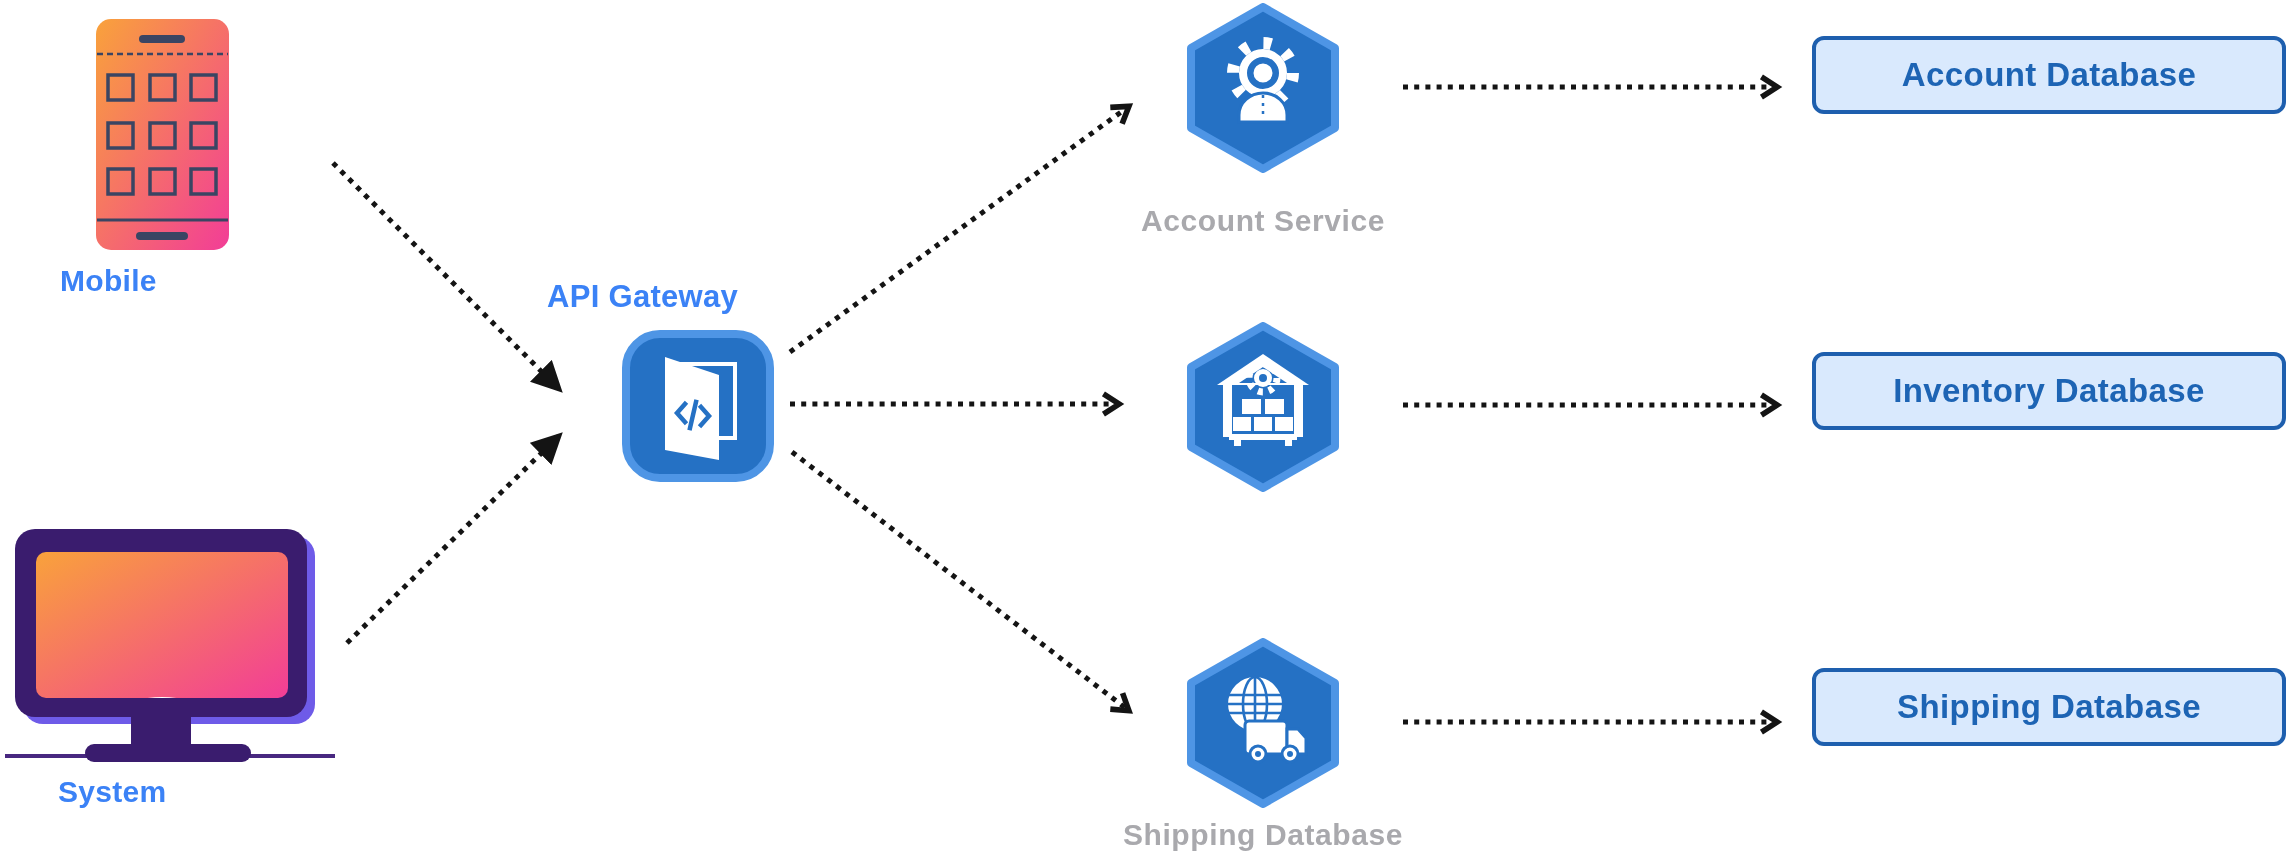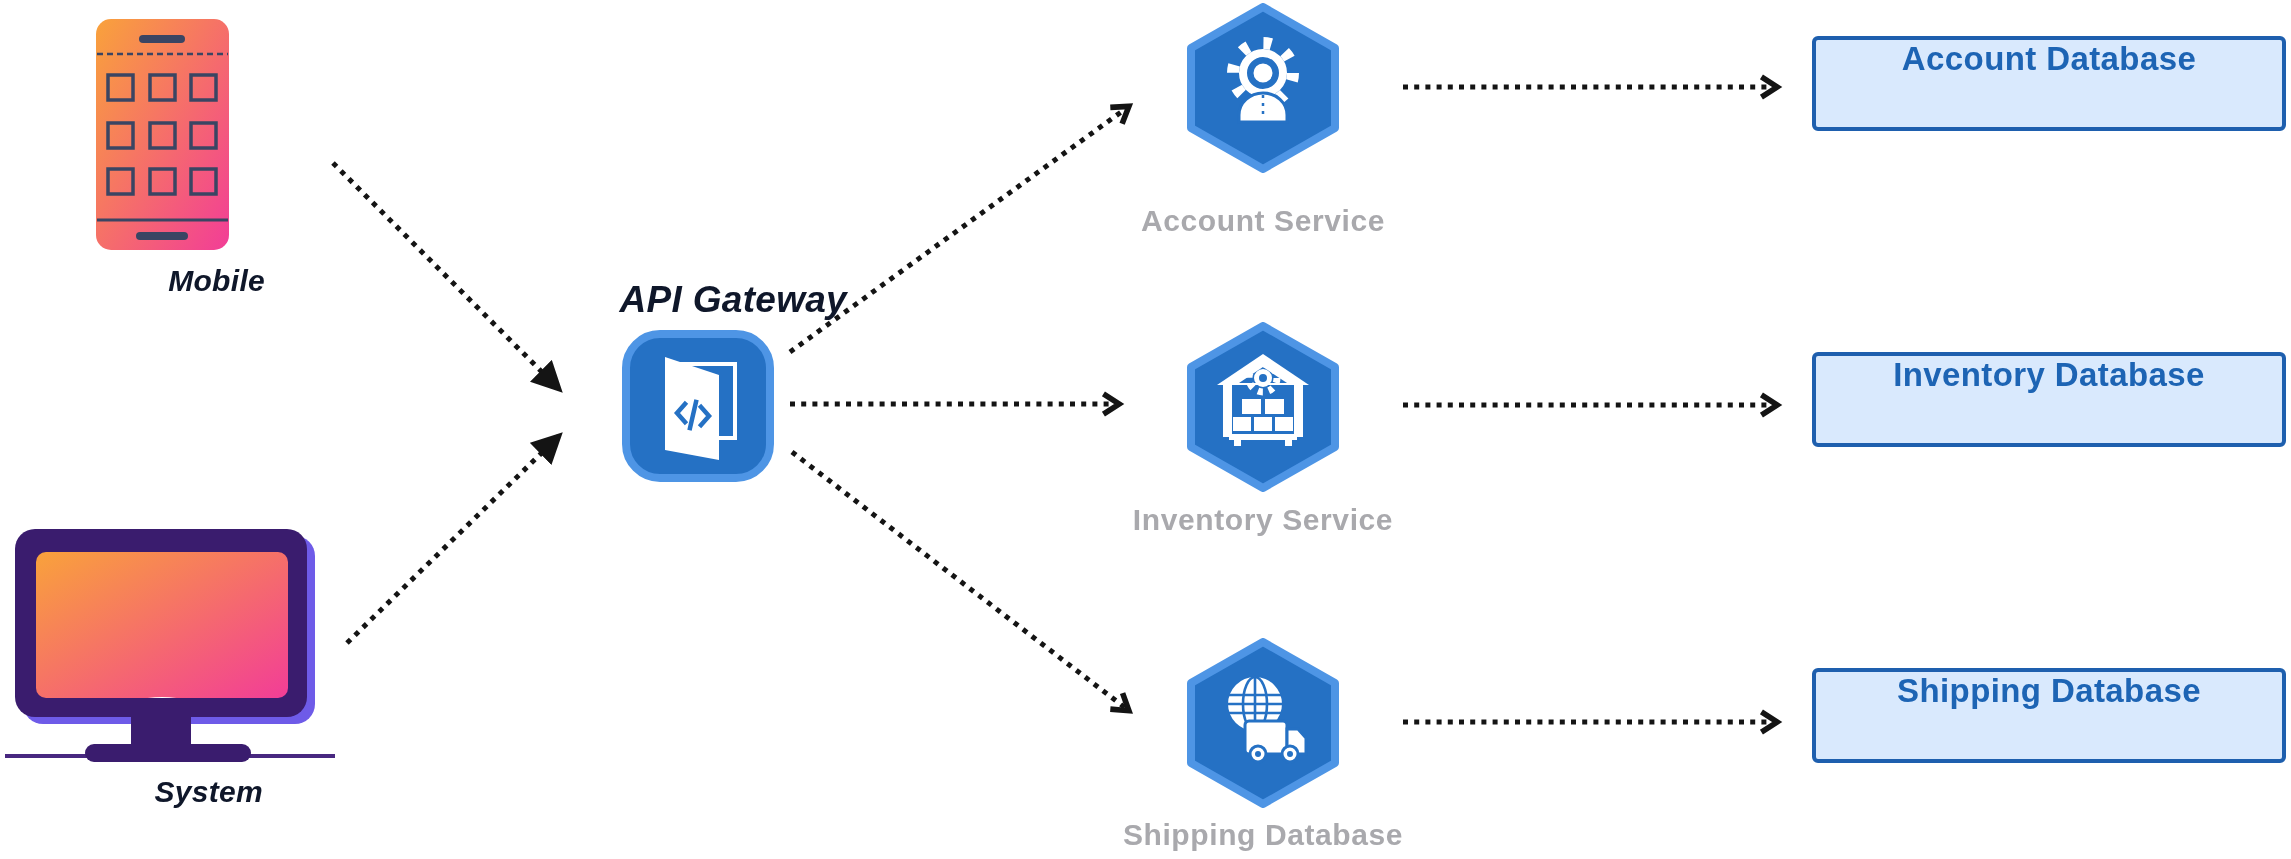--- a/index.html
+++ b/index.html
@@ -2,32 +2,32 @@
 <html><head>
 <meta charset="utf-8">
 <style>
   html,body{margin:0;padding:0;background:#ffffff;}
   .canvas{
     position:relative;width:2291px;height:859px;background:#ffffff;
     font-family:"Liberation Sans", sans-serif;overflow:hidden;
   }
   .abs{position:absolute;}
   .label{
-    text-align:right;color:#0f172a;font-weight:600;font-size:30px;
-    letter-spacing:.3px;white-space:nowrap;font-style:italic;
+    text-align:left;color:#3b82f6;font-weight:600;font-size:30px;
+    letter-spacing:.3px;white-space:nowrap;
   }
-  .gateway-label{font-weight:700;font-size:37px;}
+  .gateway-label{font-weight:700;font-size:31px;}
   .service-label{
     color:#A9A9AD;font-weight:700;font-size:30px;letter-spacing:.6px;
     text-align:center;white-space:nowrap;
   }
   .db-box{
-    box-sizing:border-box;width:474px;height:95px;background:#D9E9FD;
-    border:4px solid #1E5FAE;border-radius:6px;display:flex;
-    justify-content:center;
+    box-sizing:border-box;width:474px;height:78px;background:#D9E9FD;
+    border:4px solid #1E5FAE;border-radius:12px;display:flex;
+    align-items:center;justify-content:center;
   }
   .db-label{
     color:#1D64B4;font-size:33px;font-weight:600;letter-spacing:.4px;
     white-space:nowrap;
   }
   svg{display:block;}
 </style>
 </head>
 <body>
 
@@ -137,21 +137,20 @@
       <rect x="55" y="77" width="19" height="15" fill="#ffffff"></rect>
       <rect x="78" y="77" width="19" height="15" fill="#ffffff"></rect>
       <rect x="46" y="95" width="18" height="14" fill="#ffffff"></rect>
       <rect x="67" y="95" width="18" height="14" fill="#ffffff"></rect>
       <rect x="88" y="95" width="18" height="14" fill="#ffffff"></rect>
       <rect x="42" y="112" width="68" height="6" fill="#ffffff"></rect>
       <rect x="47" y="118" width="7" height="6" fill="#ffffff"></rect>
       <rect x="98" y="118" width="7" height="6" fill="#ffffff"></rect>
     </g>
   </svg>
-  <div class="abs service-label" style="left:1063px;top:503px;width:400px">Inventory Service</div>
 
   <svg class="abs" style="left:1187px;top:638px" width="152" height="170" viewBox="0 0 152 170">
     <polygon points="76,4 148,45 148,125 76,166 4,125 4,45" fill="#2571C4" stroke="#4E95E5" stroke-width="8" stroke-linejoin="round"></polygon>
     <g>
       <circle cx="68" cy="66" r="27" fill="#ffffff"></circle>
       <g fill="none" stroke="#2571C4" stroke-width="2.6">
         <ellipse cx="68" cy="66" rx="12" ry="27"></ellipse>
         <line x1="68" y1="39" x2="68" y2="93"></line>
         <line x1="42" y1="57" x2="94" y2="57"></line>
         <line x1="42" y1="75" x2="94" y2="75"></line>

